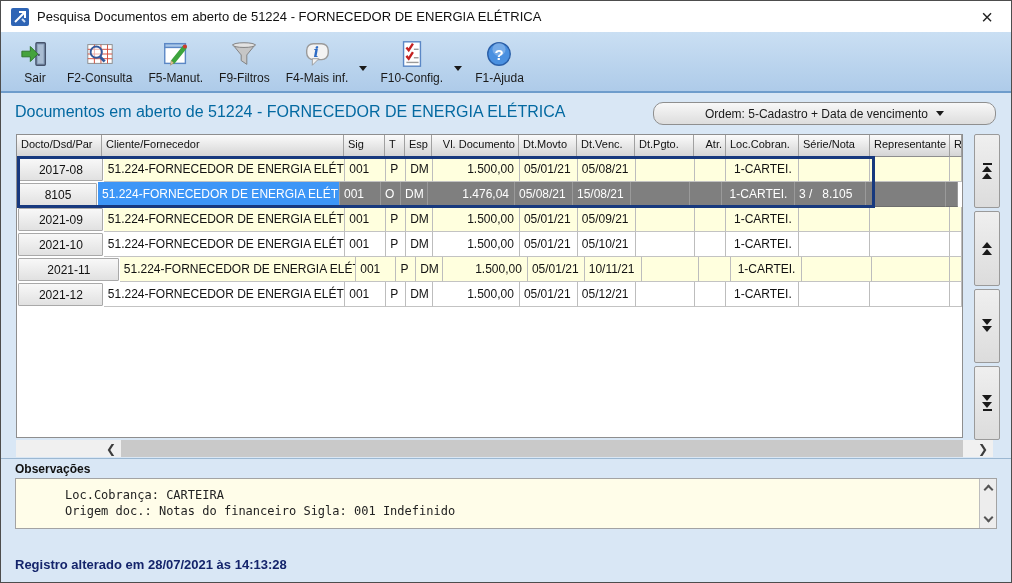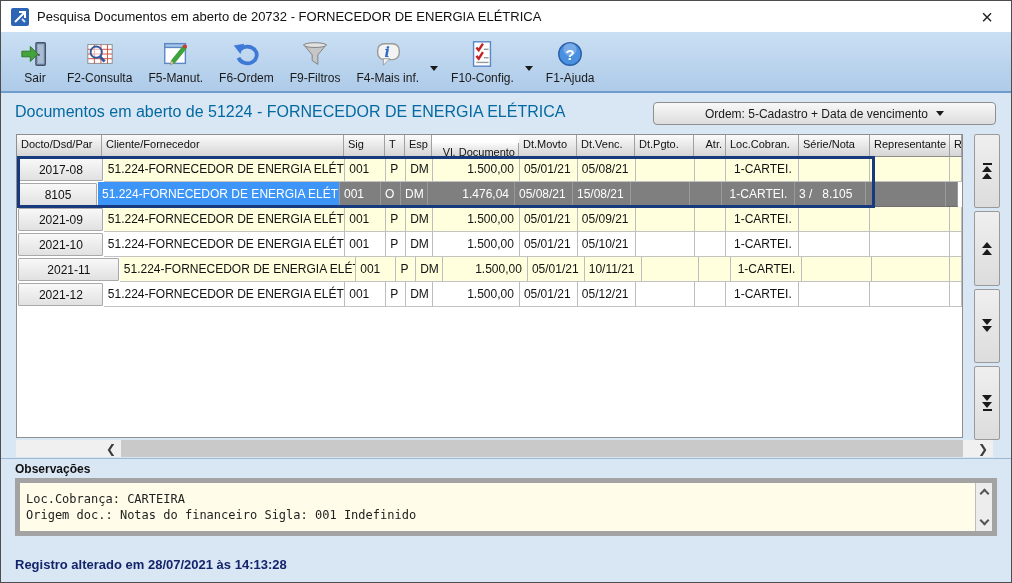--- a/index.html
+++ b/index.html
@@ -36,21 +36,21 @@
     align-self:flex-end; margin:0 2px 16px 0; width:14px; height:14px;
     display:flex; align-items:center; justify-content:center; cursor:default;
   }
   .tri-down { width:0; height:0; border-left:4px solid transparent; border-right:4px solid transparent; border-top:5px solid #1a1a1a; }
   
   .section-title {
     position:absolute; left:14px; top:102px; font-size:16px; color:#0369a1;
   }
   .order-btn {
     position:absolute; left:652px; top:101px; width:343px; height:23px;
-    background:linear-gradient(#f8f8f8,#dddddd); border:1px solid #8f8f8f; border-radius:4px;
+    background:linear-gradient(#f8f8f8,#dddddd); border:1px solid #8f8f8f; border-radius:10px;
     display:flex; align-items:center; justify-content:center; gap:8px;
     font-size:12px; color:#1a1a1a; cursor:default;
   }
   
   .grid {
     position:absolute; left:15px; top:133px; width:947px; height:304px;
     background:#fff; border:1px solid #8e8e8e;
   }
   .hrow { display:flex; height:22px; }
   .hcell {
@@ -104,22 +104,22 @@
     flex:1; background:linear-gradient(#efefef,#dcdcdc); border:1px solid #9a9a9a; border-radius:2px;
     display:flex; flex-direction:column; align-items:center; justify-content:center; gap:1px; cursor:default;
   }
   .nbar { width:9px; height:2px; background:#1a1a1a; }
   .ntri-up { width:0; height:0; border-left:5px solid transparent; border-right:5px solid transparent; border-bottom:6px solid #1a1a1a; }
   .ntri-down { width:0; height:0; border-left:5px solid transparent; border-right:5px solid transparent; border-top:6px solid #1a1a1a; }
   
   .obs-divider { position:absolute; left:0; top:457px; width:100%; height:1px; background:#9cb8d2; }
   .obs-label { position:absolute; left:14px; top:461px; font-size:12px; font-weight:bold; color:#111; }
   .obs-box {
-    position:absolute; left:14px; top:477px; width:982px; height:58px;
-    background:#fffde9; border:5px solid #a3a3a3; display:flex;
+    position:absolute; left:14px; top:477px; width:982px; height:51px;
+    background:#fffde9; border:1px solid #a3a3a3; display:flex;padding-left:43px;
   }
   .obs-text {
     flex:1; font-family:"DejaVu Sans Mono", monospace; font-size:12px; color:#222;
     padding:8px 6px; line-height:16px; white-space:pre;
   }
   .obs-vscroll {
     width:17px; background:#ededed; border-left:1px solid #bdbdbd;
     display:flex; flex-direction:column; justify-content:space-between; align-items:center; padding:5px 0;
   }
   .chev-up { width:7px; height:7px; border-left:2px solid #555; border-top:2px solid #555; transform:rotate(45deg); margin-top:2px; cursor:default; }
@@ -135,21 +135,21 @@
 
 <div class="window">
 
   <div class="titlebar">
     <svg class="appicon" viewBox="0 0 18 18">
       <rect x="0" y="0" width="18" height="18" rx="2" fill="#2e64b5"></rect>
       <path d="M4 14 L13 5" stroke="#fff" stroke-width="2"></path>
       <path d="M8 4 L14 4 L14 10" stroke="#fff" stroke-width="2" fill="none"></path>
       <path d="M11 11 l3 3" stroke="#cfe0f5" stroke-width="2"></path>
     </svg>
-    <span class="title">Pesquisa Documentos em aberto de 20732 - FORNECEDOR DE ENERGIA ELÉTRICA</span>
+    <span class="title">Pesquisa Documentos em aberto de 51224 - FORNECEDOR DE ENERGIA ELÉTRICA</span>
     <span class="close">×</span>
   </div>
 
   <div class="toolbar">
 
     <div class="tbtn">
       <span class="ticon">
         <svg viewBox="0 0 32 32" width="30" height="30">
           <rect x="17" y="4" width="10" height="24" rx="1" fill="#8ba1bc" stroke="#46536b" stroke-width="1.5"></rect>
           <rect x="19" y="6" width="6" height="20" fill="#a9bcd2"></rect>
@@ -179,29 +179,20 @@
           <rect x="4" y="5" width="22" height="21" fill="#fff" stroke="#5b87c5" stroke-width="1.5"></rect>
           <rect x="4" y="5" width="22" height="4" fill="#a9c7e8" stroke="#5b87c5" stroke-width="1.5"></rect>
           <line x1="13" y1="24" x2="25" y2="9" stroke="#3da43d" stroke-width="5" stroke-linecap="round"></line>
           <circle cx="25.5" cy="8" r="2.2" fill="#cc3b2e"></circle>
           <polygon points="10,28 13.5,25.5 11,23" fill="#e8c89a" stroke="#9a7b4d" stroke-width="0.5"></polygon>
         </svg>
       </span>
       <span class="tlabel">F5-Manut.</span>
     </div>
 
-    <div class="tbtn">
-      <span class="ticon">
-        <svg viewBox="0 0 32 32" width="30" height="30">
-          <path d="M10 11 A 10 9 0 1 1 8 20" fill="none" stroke="#3e79d6" stroke-width="4"></path>
-          <polygon points="3,7 14,5 10,16" fill="#3e79d6"></polygon>
-        </svg>
-      </span>
-      <span class="tlabel">F6-Ordem</span>
-    </div>
 
 
     <div class="tbtn">
       <span class="ticon">
         <svg viewBox="0 0 32 32" width="30" height="30">
           <polygon points="4,6 28,6 19,17 19,27 13,23 13,17" fill="#c6c6c6" stroke="#7e7e7e"></polygon>
           <ellipse cx="16" cy="6.5" rx="12" ry="2.5" fill="#e2e2e2" stroke="#7e7e7e"></ellipse>
         </svg>
       </span>
       <span class="tlabel">F9-Filtros</span>
@@ -259,21 +250,21 @@
     <span class="tri-down"></span>
   </div>
 
   <div class="grid">
     <div class="hrow" id="grid-header">
         <div class="hcell" style="width: 85px;">Docto/Dsd/Par</div>
         <div class="hcell" style="width: 242px;">Cliente/Fornecedor</div>
         <div class="hcell" style="width: 41px;">Sig</div>
         <div class="hcell" style="width: 20px;">T</div>
         <div class="hcell" style="width: 27px;">Esp</div>
-        <div class="hcell right" style="width: 87px; margin-top: 8px;">Vl. Documento</div>
+        <div class="hcell right" style="width: 87px;">Vl. Documento</div>
         <div class="hcell" style="width: 58px;">Dt.Movto</div>
         <div class="hcell" style="width: 58px;">Dt.Venc.</div>
         <div class="hcell" style="width: 59px;">Dt.Pgto.</div>
         <div class="hcell right" style="width: 32px;">Atr.</div>
         <div class="hcell" style="width: 73px;">Loc.Cobran.</div>
         <div class="hcell" style="width: 71px;">Série/Nota</div>
         <div class="hcell" style="width: 80px;">Representante</div>
         <div class="hcell" style="width: 12px;">R</div>
       </div>
     <div id="grid-body">

